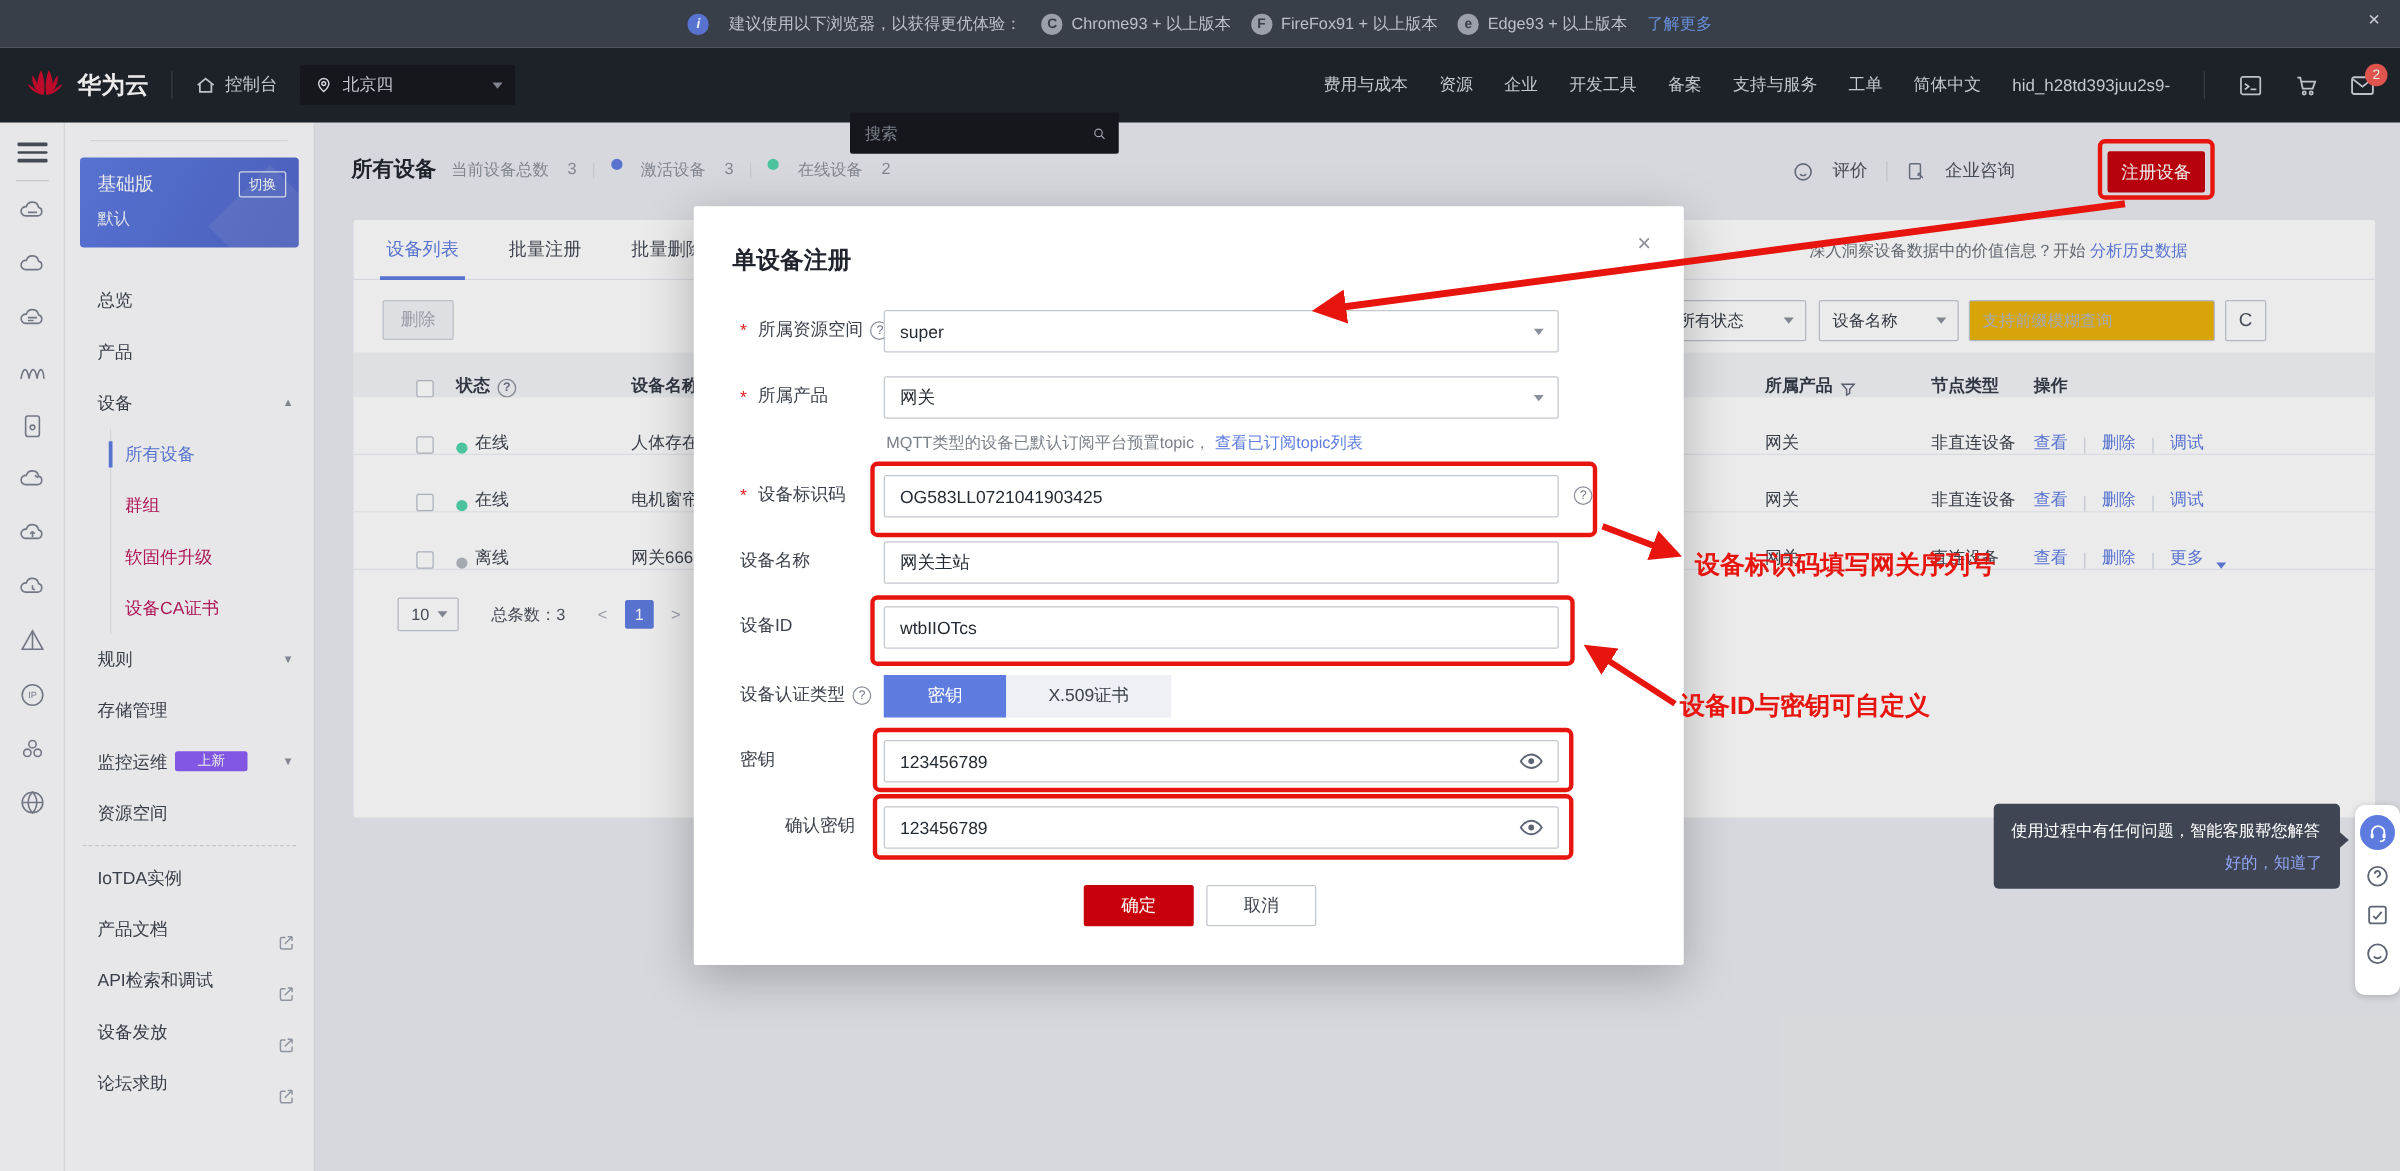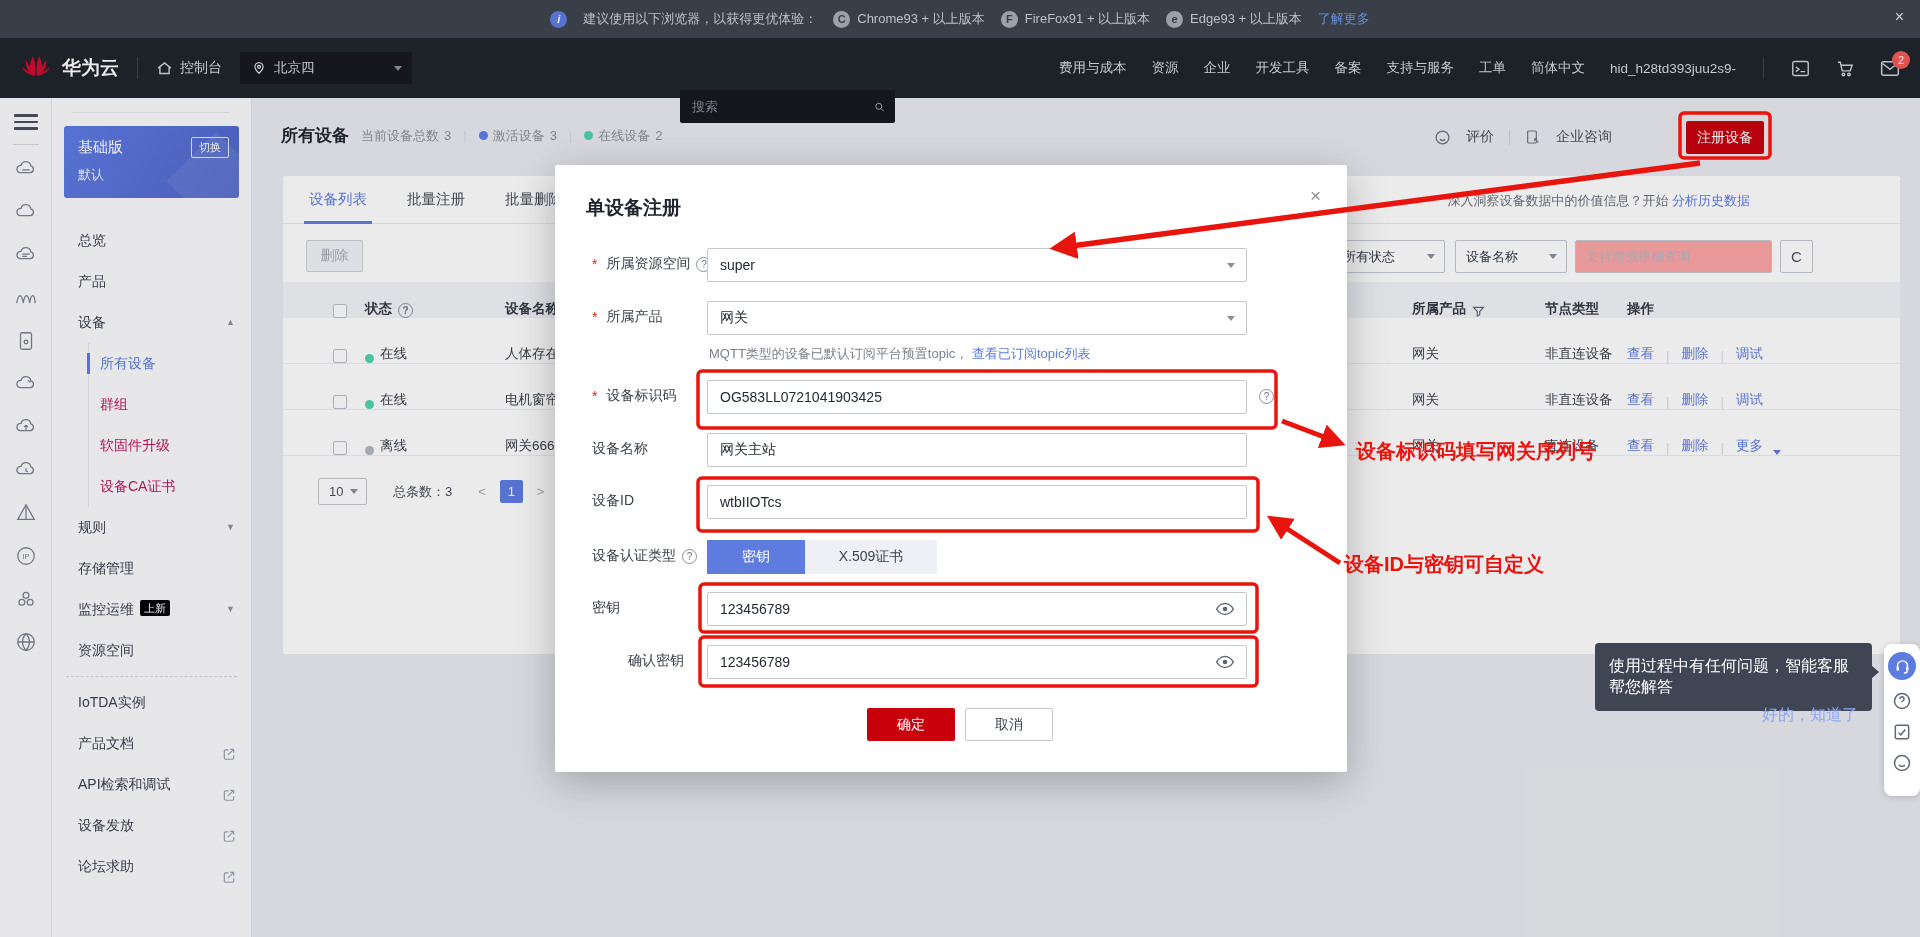--- a/index.html
+++ b/index.html
@@ -60,29 +60,29 @@
                  font-size:11px; padding:2px 7px; cursor:pointer; }
   .plan-inst { margin-top:9px; font-size:13px; color:rgba(255,255,255,.92); }
   .menu { margin-top:22px; }
   .mi { position:relative; height:41px; line-height:41px; padding-left:26px; font-size:14px; color:#3c424c; cursor:pointer; white-space:nowrap; }
   .mi .arr { position:absolute; right:16px; font-size:9px; color:#8c919b; }
   .mi .link-ic { position:absolute; right:15px; top:13px; }
   .sub { margin-left:36px; border-left:1px solid #e4e7eb; }
   .smi { position:relative; height:41px; line-height:41px; padding-left:11px; font-size:14px; color:#be185d; cursor:pointer; }
   .smi.active { color:#5e7ce0; }
   .smi.active::before { content:""; position:absolute; left:-2px; top:10px; bottom:10px; width:2.5px; background:#5e7ce0; }
-  .badge-new { display:inline-block; background:#000000; color:#fff; font-size:11px; line-height:16px; border-radius:2px;
-               padding:0 4px; margin-left:6px; vertical-align:2px; }
+  .badge-new { display:inline-block; background:#8b5cf6; color:#fff; font-size:11px; line-height:16px; border-radius:2px;
+               padding:0 18px; margin-left:6px; vertical-align:2px; }
   .dash { margin:5px 14px; border-top:1px dashed #d4d8dd; }
 
   
   .main { position:absolute; left:252px; top:98px; width:1668px; height:839px; }
   .pg-head { position:absolute; left:29px; top:26px; display:flex; align-items:center; gap:12px; }
   .pg-title { font-size:17px; font-weight:bold; color:#20252d; }
-  .stat { font-size:13px; color:#8b9099; display:flex; align-items:center; gap:5px; }
+  .stat { font-size:13px; color:#8b9099; display:flex; gap:15px; }
   .dot { width:9px; height:9px; border-radius:50%; display:inline-block; }
   .stat-sep { color:#d5d8dd; font-size:13px; }
   .acts { position:absolute; top:30px; left:1182px; display:flex; align-items:center; gap:15px; font-size:14px; color:#4a505a; }
   .act-div { width:1px; height:16px; background:#cfd3d9; }
   .btn-register { position:absolute; left:1434px; top:23px; width:78px; height:33px; background:#c7000b; color:#fff;
                   font-size:14px; border:0; border-radius:2px; display:flex; align-items:center; justify-content:center; cursor:pointer; }
 
   .panel { position:absolute; left:31px; top:78px; width:1617px; height:478px; background:#fff; border-radius:2px; }
   .tabs { position:relative; height:48px; border-bottom:1px solid #e7eaee; display:flex; align-items:center; padding-left:26px; }
   .tab { position:relative; height:100%; display:flex; align-items:center; margin-right:40px; font-size:14.5px; color:#464c56; cursor:pointer; }
@@ -92,21 +92,21 @@
   .insight span.lnk { color:#5e7ce0; cursor:pointer; }
 
   .btn-del { position:absolute; left:23px; top:64px; width:57px; height:32px; border:1px solid #ccd0d6; background:#f1f2f4;
              color:#a6abb4; font-size:14px; border-radius:2px; display:flex; align-items:center; justify-content:center; }
   .sel { position:absolute; height:33px; border:1px solid #c3c8cf; border-radius:2px; background:#fff; display:flex;
          align-items:center; padding:0 26px 0 10px; font-size:13px; color:#353b45; cursor:pointer; }
   .sel .caret { position:absolute; right:9px; }
   .f-status { left:1049px; top:64px; width:113px; }
   .f-name { left:1172px; top:64px; width:112px; }
   .f-search { position:absolute; left:1292px; top:64px; width:197px; height:33px; border:1px solid #c3c8cf; border-radius:2px;
-              background:#fca5a5; display:flex; align-items:center; padding-right:8px; }
+              background:#eab308; display:flex; align-items:center; padding-right:8px; }
   .f-search input { flex:1; border:0; outline:0; font-size:13px; color:#555; padding:0 8px 0 10px; background:transparent; font-family:inherit; }
   .f-search input::placeholder { color:#b3b8c0; }
   .f-refresh { position:absolute; left:1497px; top:64px; width:33px; height:33px; border:1px solid #c3c8cf; border-radius:2px;
                background:#fff; display:flex; align-items:center; justify-content:center; font-size:15px; color:#4a505a; cursor:pointer; }
 
   .thead { position:absolute; left:0; top:106px; width:1617px; height:36px; background:#f2f3f7; font-size:13.5px; color:#333a45; font-weight:bold; }
   .trow { position:absolute; left:0; width:1617px; height:46px; border-bottom:1px solid #eceef2; font-size:13.5px; color:#3c424c; background:#fff; }
   .cell { position:absolute; top:0; height:100%; display:flex; align-items:flex-end; gap:6px; }
   .cbx { width:14px; height:14px; border:1px solid #b8bdc6; border-radius:2px; background:#fff; display:inline-block; }
   .help-c { width:15px; height:15px; border:1px solid #8a8f99; border-radius:50%; color:#6b7280; font-size:10px;
@@ -147,21 +147,21 @@
   .seg-on { width:98px; background:#5e7ce0; color:#fff; display:flex; align-items:center; justify-content:center; cursor:pointer; }
   .seg-off { width:132px; background:#eef0f6; color:#3c424c; display:flex; align-items:center; justify-content:center; cursor:pointer; }
   .eye { position:absolute; width:20px; height:20px; cursor:pointer; }
   .m-ok { position:absolute; left:312px; top:543px; width:88px; height:33px; background:#c7000b; color:#fff; border:0;
           border-radius:2px; font-size:14px; display:flex; align-items:center; justify-content:center; cursor:pointer; }
   .m-cancel { position:absolute; left:410px; top:543px; width:88px; height:33px; background:#fff; color:#3c424c;
               border:1px solid #c3c8cf; border-radius:2px; font-size:14px; display:flex; align-items:center; justify-content:center; cursor:pointer; }
 
   
   .tip { position:absolute; left:1595px; top:643px; width:277px; height:68px; background:#3f4552; border-radius:4px;
-         z-index:45; padding:13px 14px 0; color:#fff; font-size:16px; }
+         z-index:45; padding:13px 14px 0; color:#fff; font-size:13px; }
   .tip::after { content:""; position:absolute; right:-7px; top:22px; border-top:7px solid transparent;
                 border-bottom:7px solid transparent; border-left:8px solid #3f4552; }
   .tip-link { margin-top:7px; text-align:right; color:#8ea6f5; cursor:pointer; }
   .strip { position:absolute; left:1884px; top:644px; width:36px; height:152px; background:#fff; border-radius:8px;
            box-shadow:0 1px 6px rgba(0,0,0,.18); z-index:45; display:flex; flex-direction:column; align-items:center; padding-top:8px; gap:11px; }
   .cs-head { width:28px; height:28px; border-radius:50%; background:#5e7ce0; display:flex; align-items:center; justify-content:center; cursor:pointer; }
   .cs-ic { width:20px; height:20px; cursor:pointer; }
 
   
   .anno { position:absolute; inset:0; z-index:50; pointer-events:none; }

